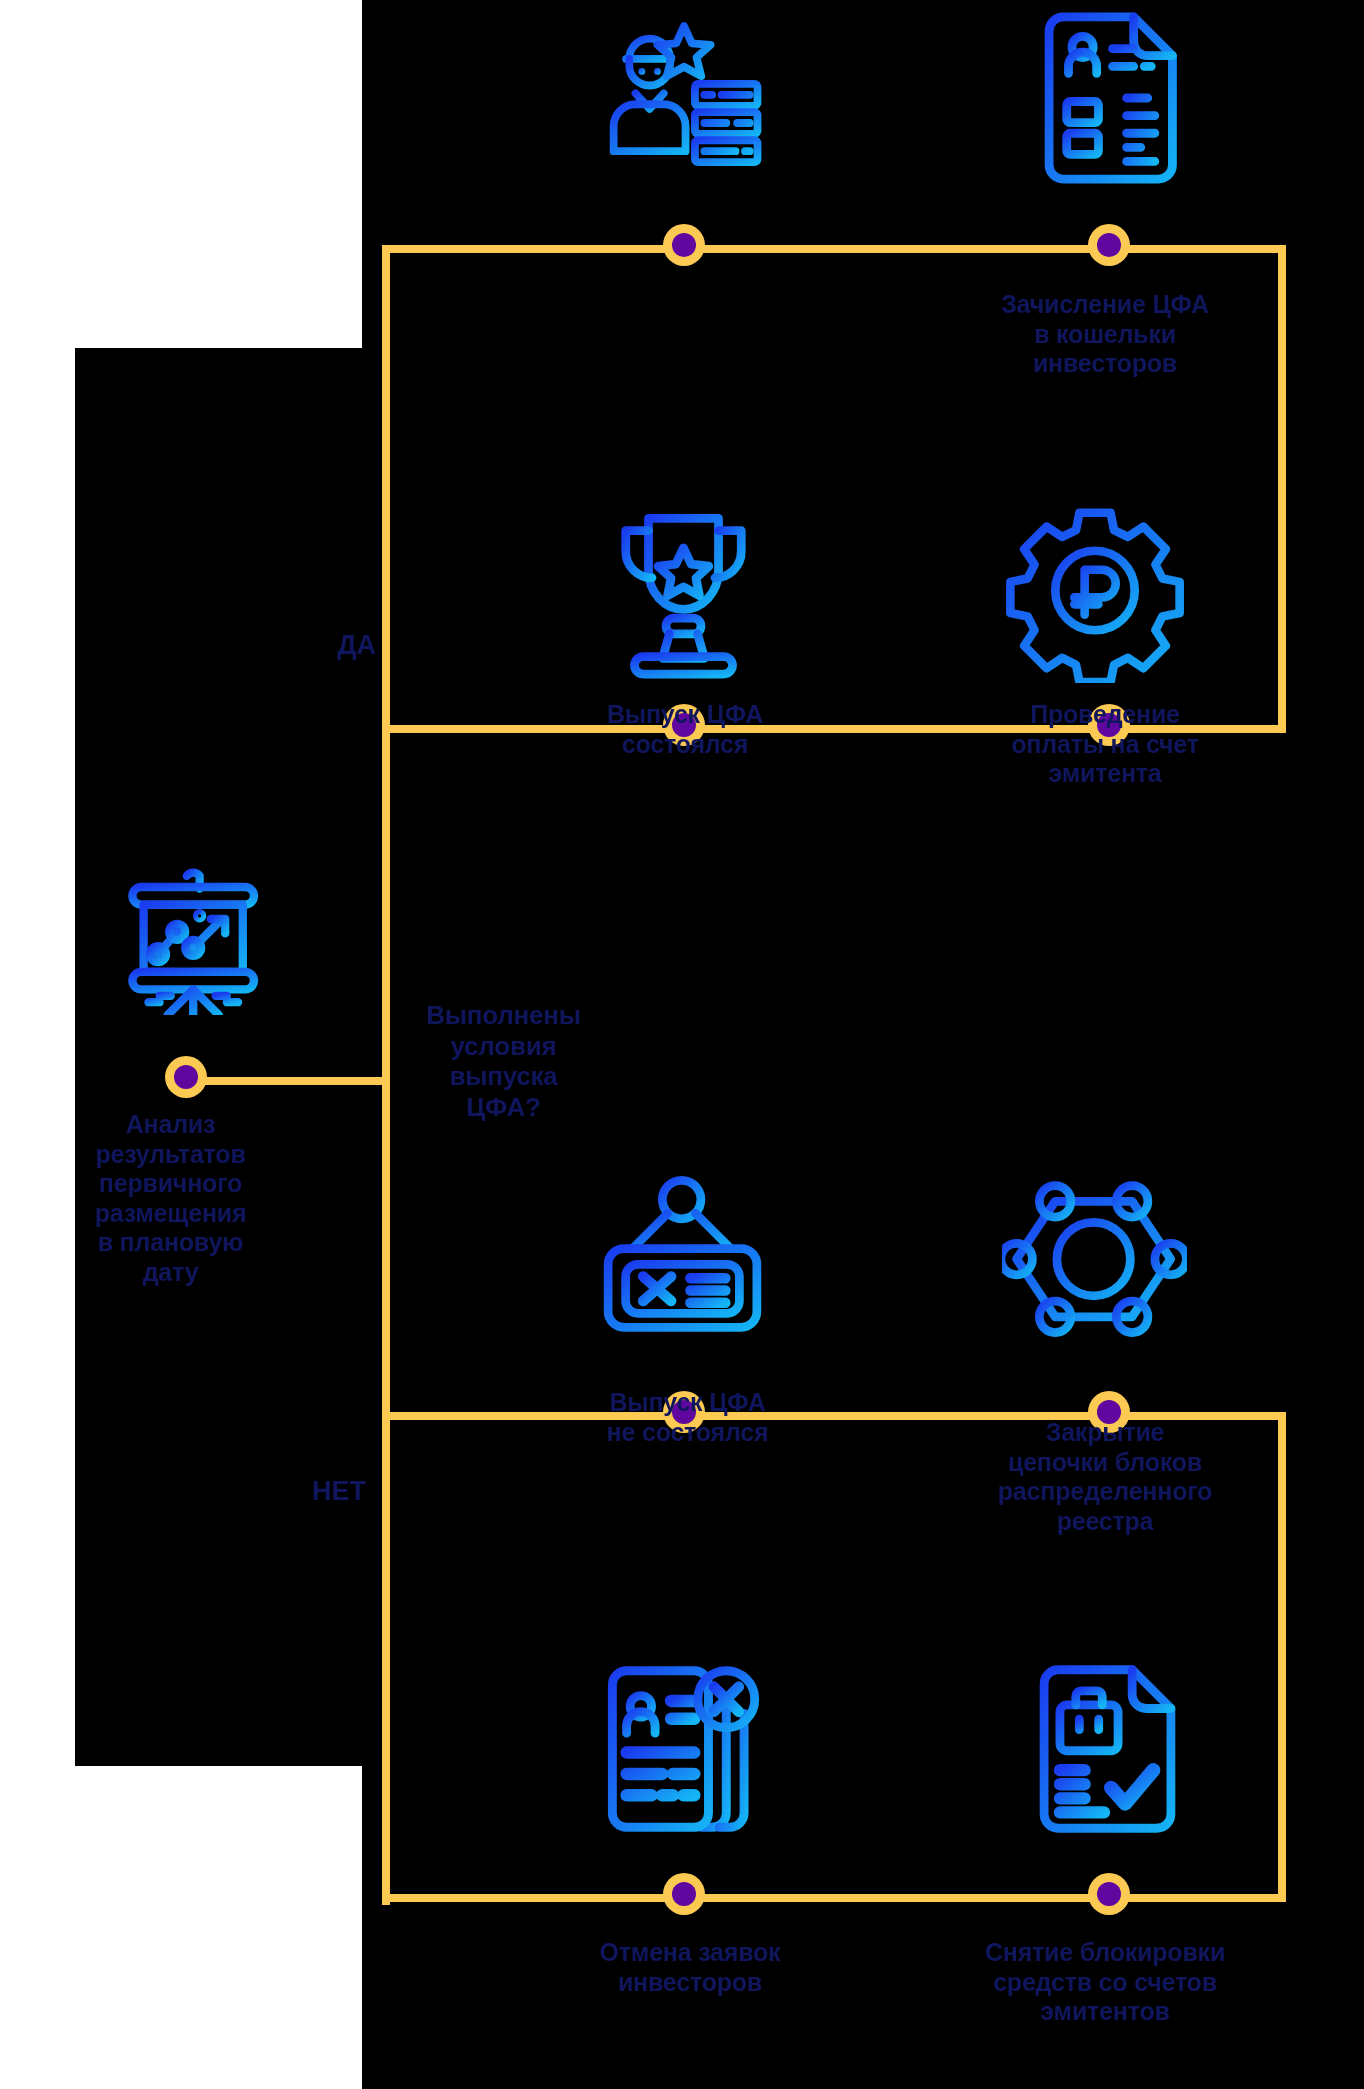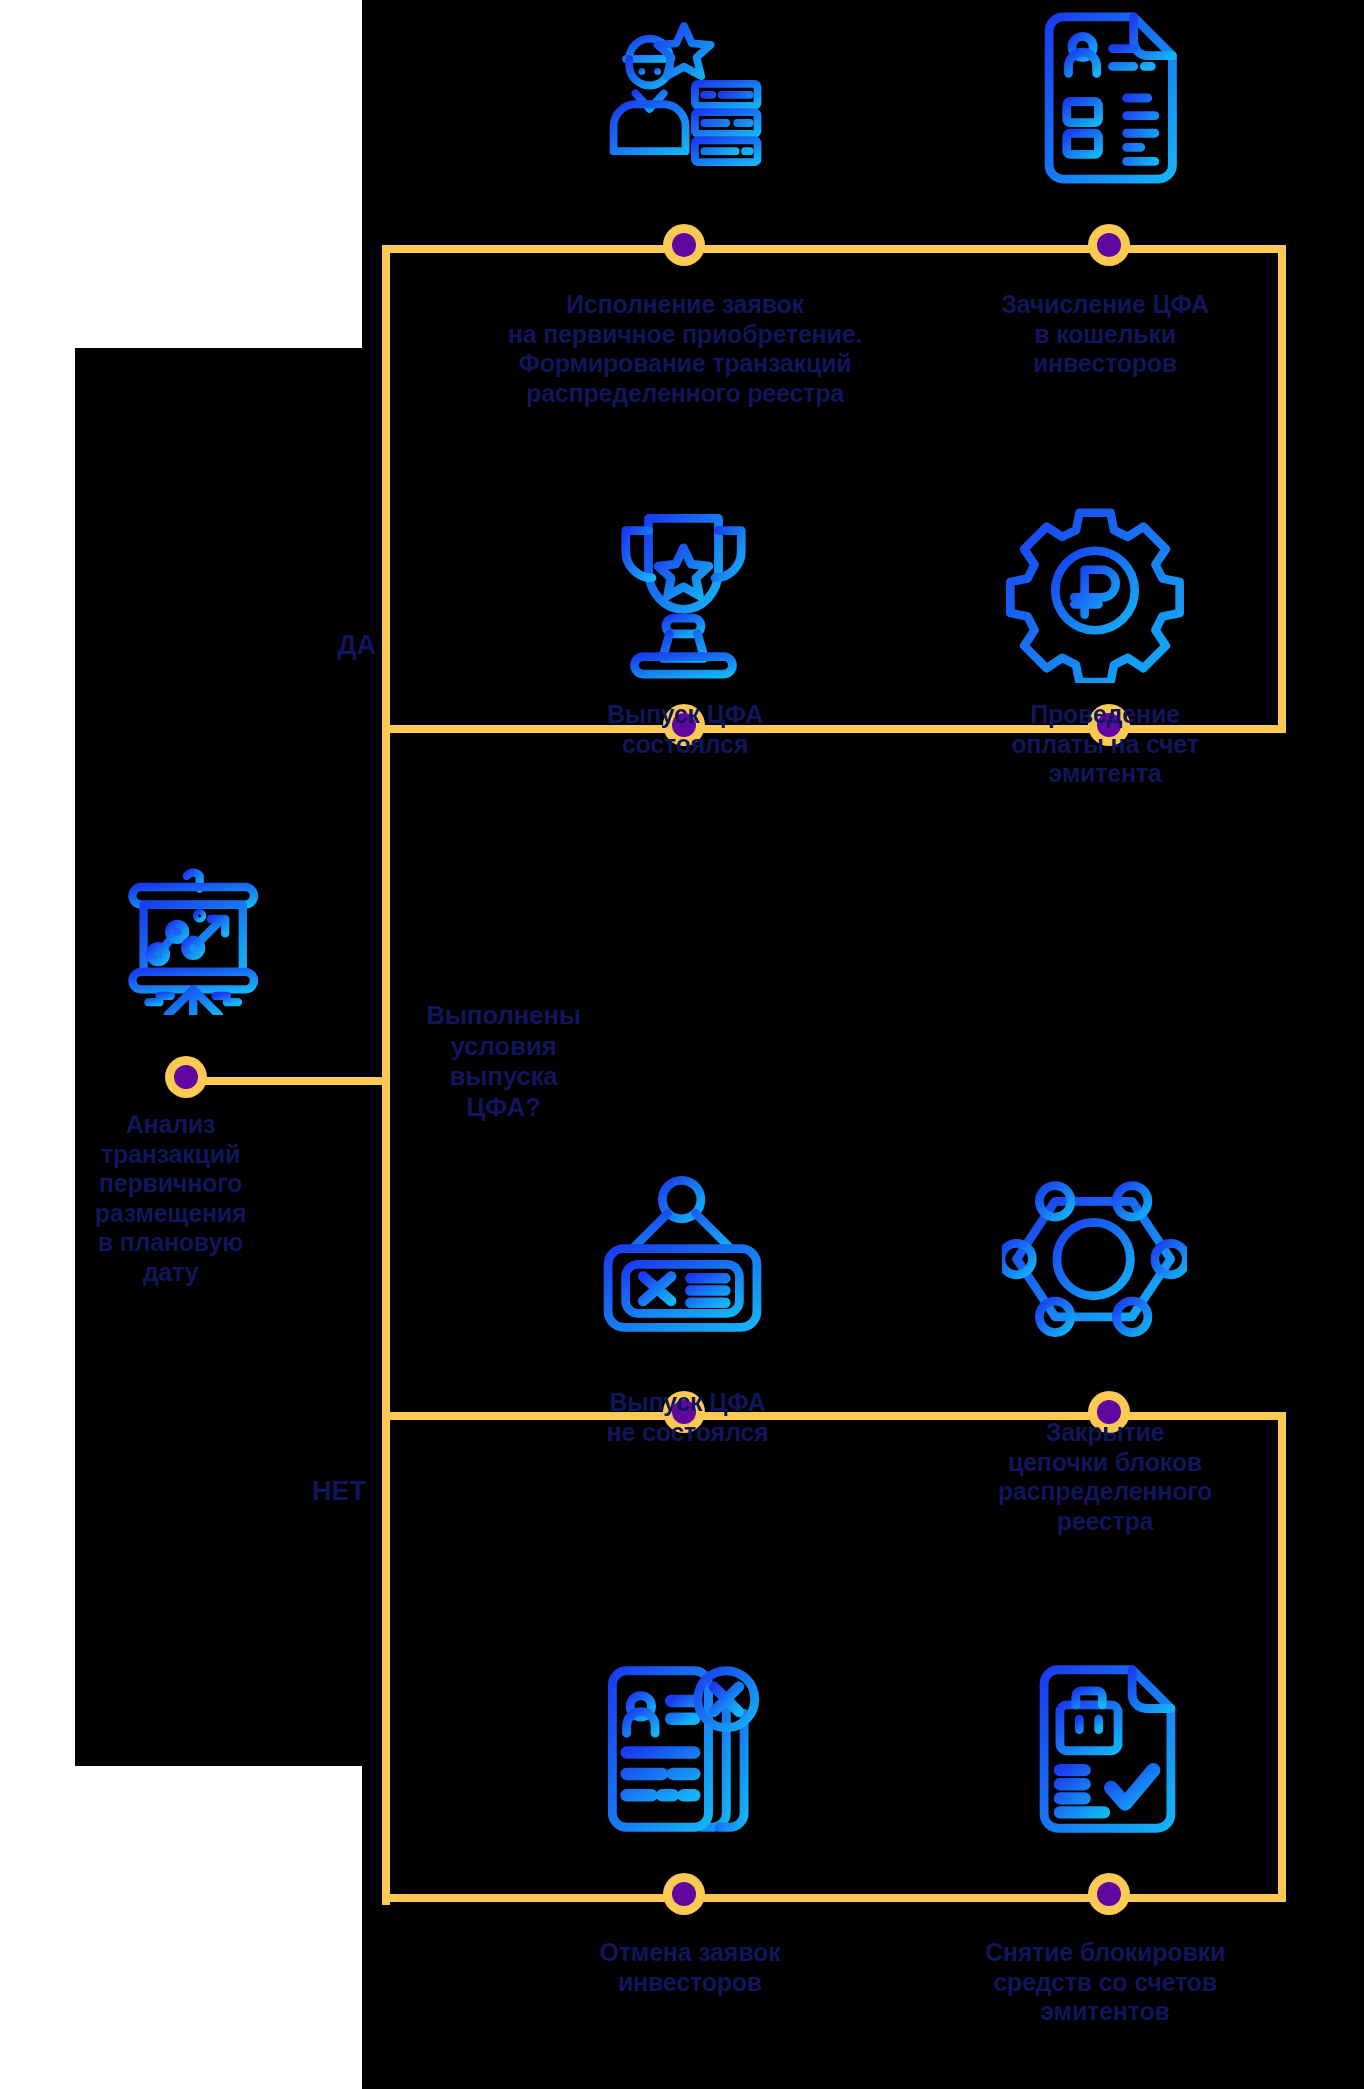--- a/index.html
+++ b/index.html
@@ -124,21 +124,21 @@
         <circle cx="42" cy="48" r="5"></circle>
         <circle cx="52" cy="58" r="5"></circle>
       <path d="M63 40 l9 0 l0 9"></path>
       <path d="M62 38 l14 0"></path>
         <circle cx="56" cy="38" r="1.6"></circle>
       <path d="M24 92 l7 0 M31 88 l7 0"></path>
       <path d="M66 88 l7 0 M73 92 l7 0"></path>
     </svg>
   </div>
   <div class="cap cap-25" style="left:58px;top:1110px;width:225px;">Анализ
-транзакций
+результатов
 первичного
 размещения
 в плановую
 дату</div>
 
   <div class="icon" style="left:598px;top:8px;width:172px;height:180px;">
     <svg viewBox="0 0 110 100" fill="none" stroke="url(#g2)" stroke-width="5" stroke-linecap="round" stroke-linejoin="round">
       <defs>
           <linearGradient id="g2" x1="0" y1="0" x2="1" y2="1">
         <stop offset="0" stop-color="#1a3cf0"></stop>
@@ -153,24 +153,20 @@
       <path d="M10 84 l0 -16 a14 14 0 0 1 14 -14 l18 0 a14 14 0 0 1 14 14 l0 16 Z"></path>
       <path d="M33 57 l0 27"></path>
       <path d="M55 4 l5 11 l12 1 l-9 8 l3 12 l-11 -6 l-11 6 l3 -12 l-9 -8 l12 -1 Z" stroke-width="5"></path>
       <rect x="62" y="41" width="40" height="14" rx="2"></rect>
       <rect x="62" y="59" width="40" height="14" rx="2"></rect>
       <rect x="62" y="77" width="40" height="14" rx="2"></rect>
       <path d="M68 48 l5 0 M68 66 l14 0 M68 84 l20 0"></path>
       <path d="M79 48 l18 0 M89 66 l8 0 M94 84 l3 0"></path>
     </svg>
   </div>
-  <div class="cap cap-25" style="left:440px;top:290px;width:490px;">Исполнение заявок
-на первичное приобретение.
-Формирование транзакций
-распределенного реестра</div>
 
   <div class="icon" style="left:1035px;top:8px;width:148px;height:180px;">
     <svg viewBox="0 0 84 100" fill="none" stroke="url(#g3)" stroke-width="5" stroke-linecap="round" stroke-linejoin="round">
       <defs>
           <linearGradient id="g3" x1="0" y1="0" x2="1" y2="1">
         <stop offset="0" stop-color="#1a3cf0"></stop>
             <stop offset="1" stop-color="#14b4f5"></stop>
           </linearGradient>
         </defs>
       <path d="M8 12 a8 8 0 0 1 8 -8 l40 0 l22 22 l0 62 a8 8 0 0 1 -8 8 l-54 0 a8 8 0 0 1 -8 -8 Z"></path>

